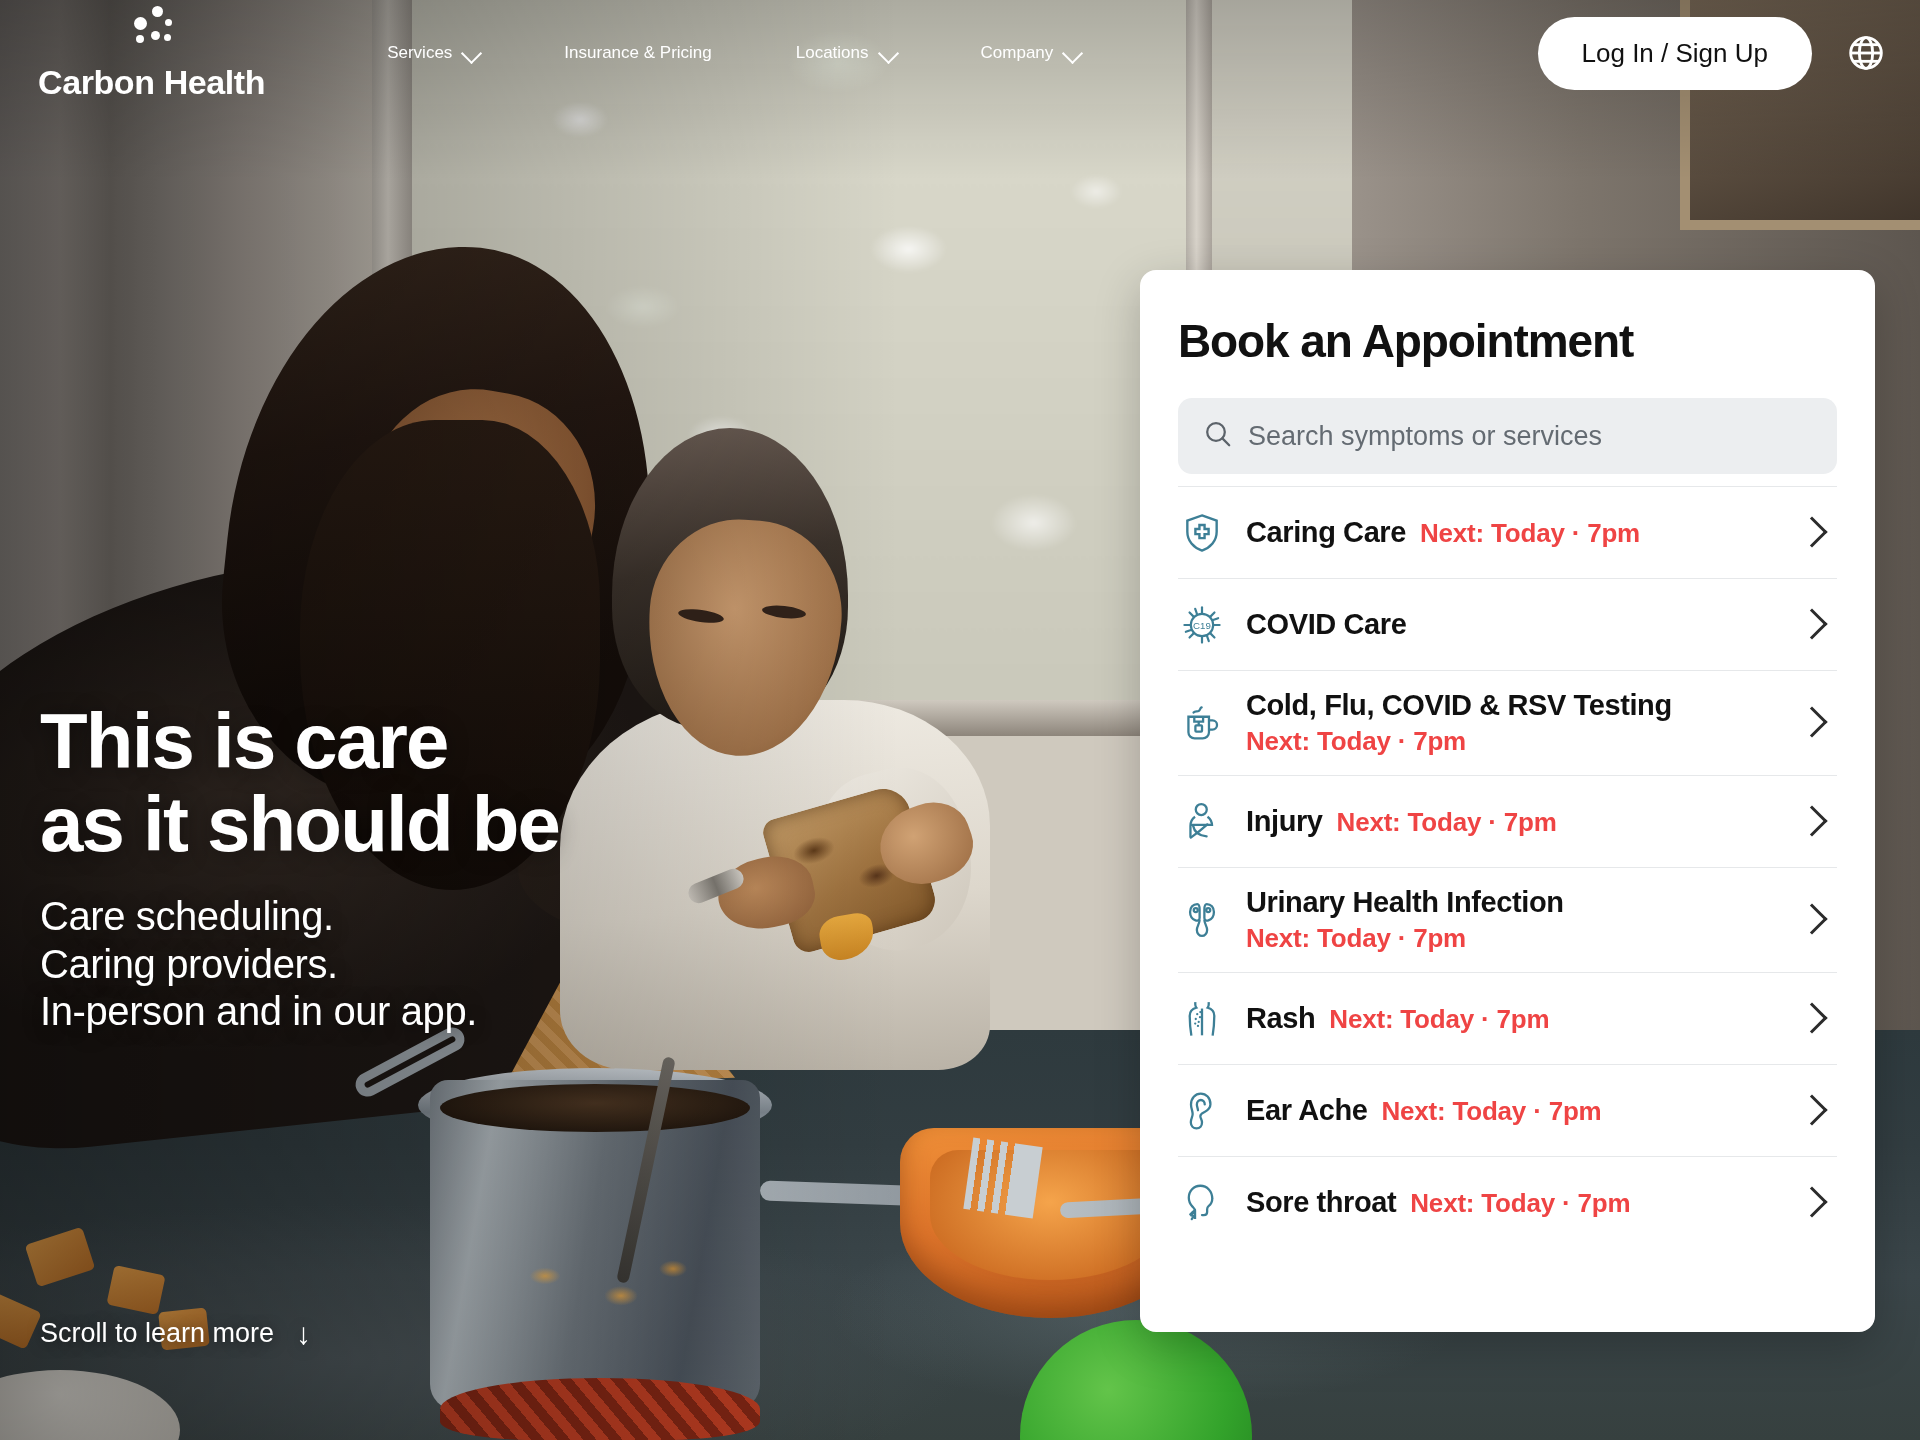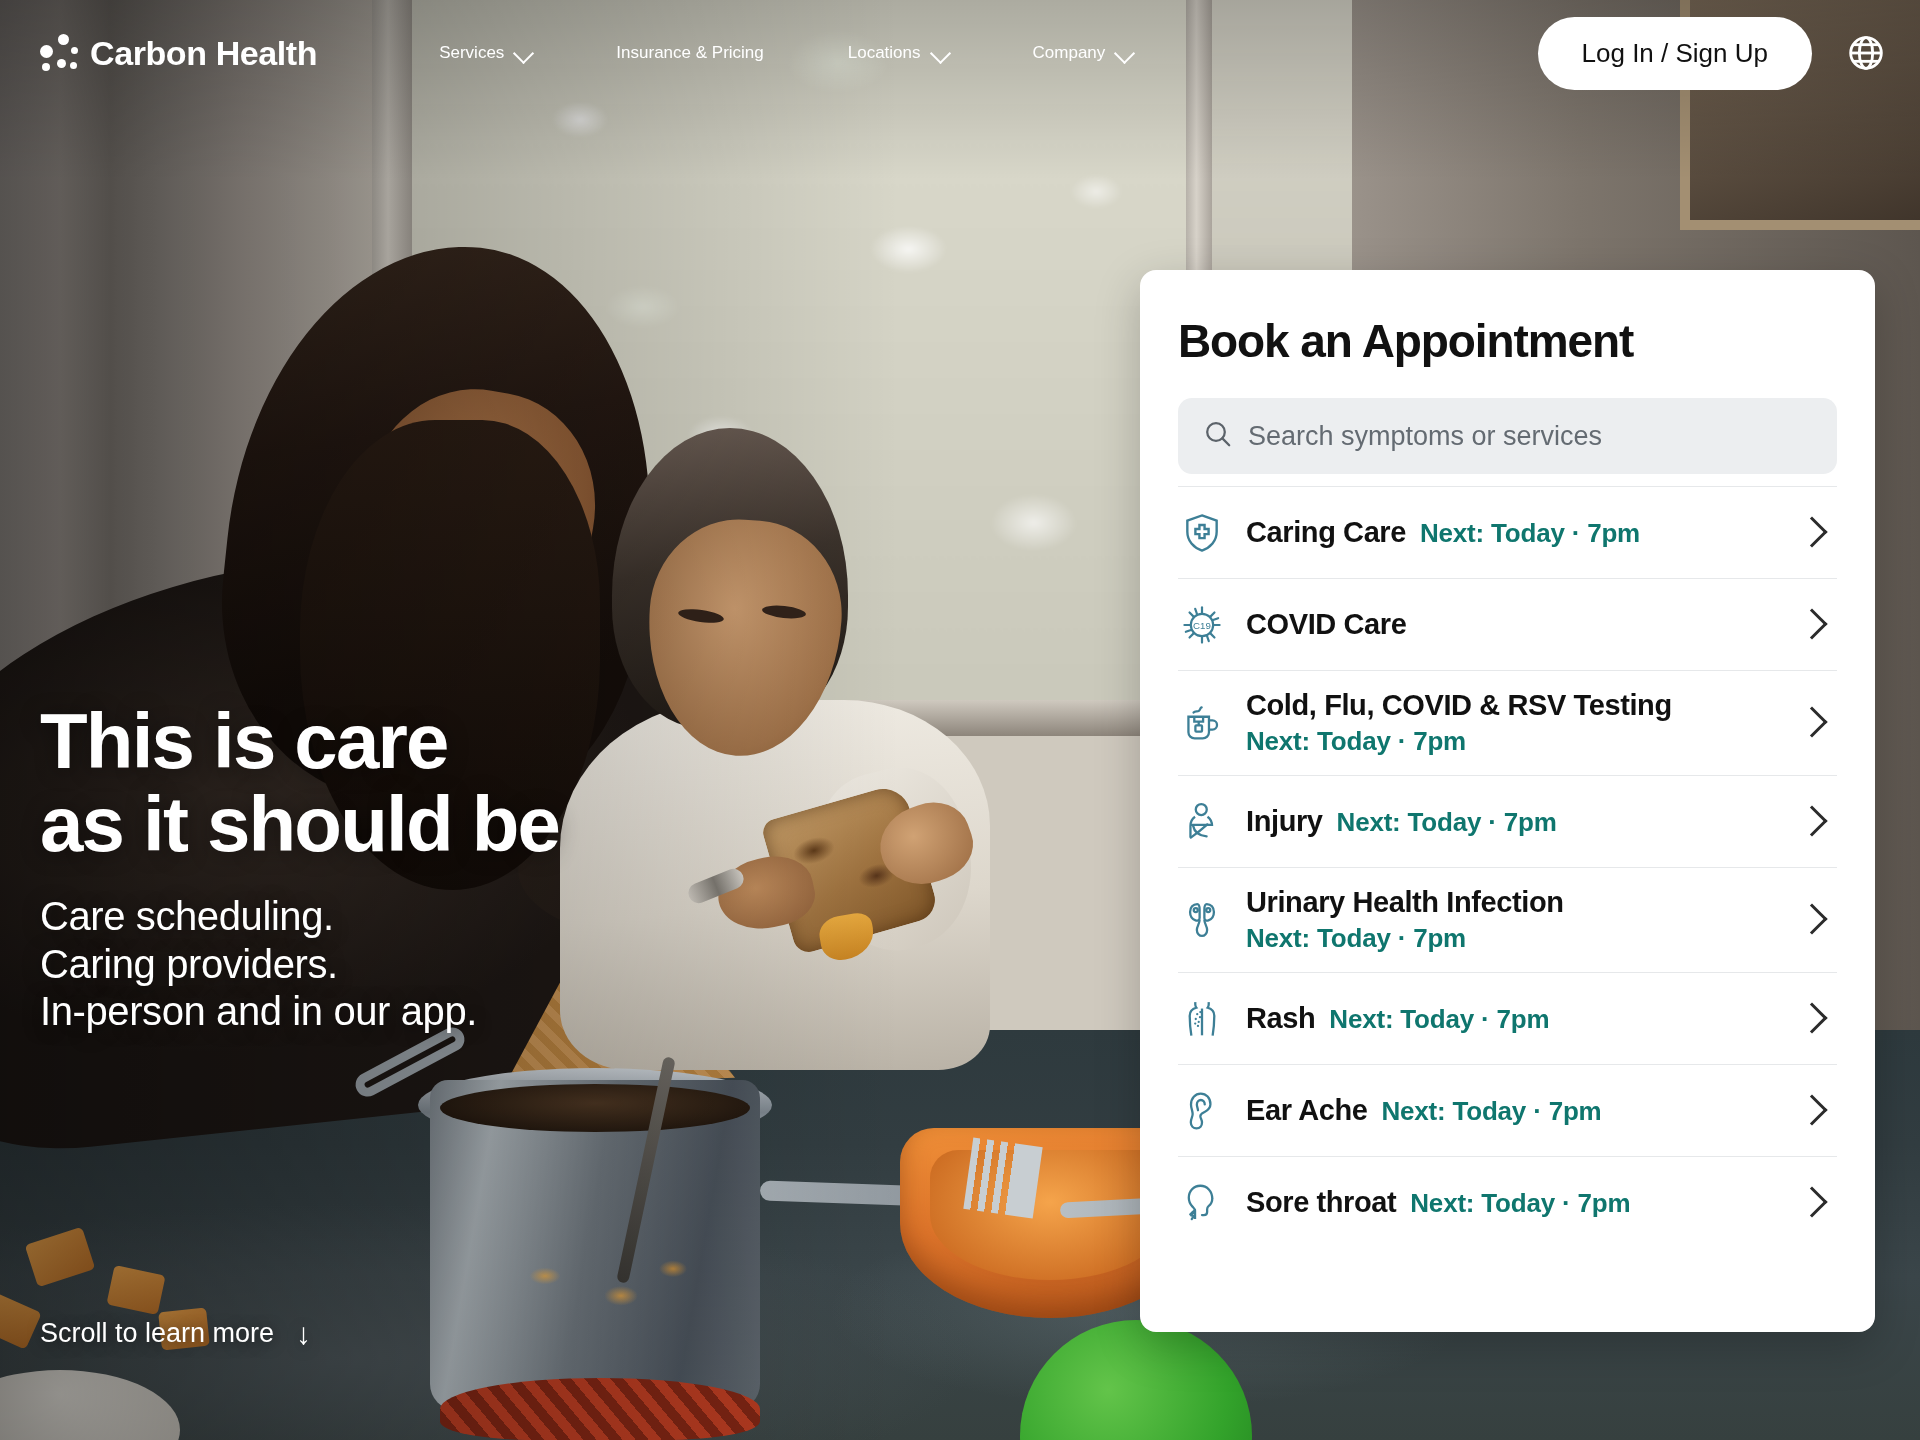--- a/index.html
+++ b/index.html
@@ -270,21 +270,21 @@
       linear-gradient(90deg, rgba(0,0,0,.40) 0px, rgba(0,0,0,.16) 520px, rgba(0,0,0,0) 900px),
       linear-gradient(180deg, rgba(0,0,0,.22) 0px, rgba(0,0,0,0) 180px);
     pointer-events:none;
   }
 
   
   #navbar {
     position:absolute; left:0; top:0; width:1920px; height:106px;
     display:flex; align-items:center; z-index:40;
   }
-  #brand { display:flex; align-items:center; gap:12px; margin-left:38px; }
+  #brand { display:flex; align-items:center; gap:18px; margin-left:38px;flex-direction:column; }
   #logo-mark { position:relative; width:40px; height:40px; flex:none; }
   #logo-mark i { position:absolute; background:#fff; border-radius:50%; display:block; }
   .d1 { left:2px;  top:12px; width:13px; height:13px; }
   .d2 { left:20px; top:1px;  width:11px; height:11px; }
   .d3 { left:33px; top:14px; width:7px;  height:7px; }
   .d4 { left:4px;  top:30px; width:8px;  height:8px; }
   .d5 { left:19px; top:26px; width:9px;  height:9px; }
   .d6 { left:32px; top:29px; width:7px;  height:7px; }
   #brand-name {
     color:#fff; font-size:34px; font-weight:600; letter-spacing:-.4px;
@@ -361,21 +361,21 @@
     display:flex; align-items:center; gap:22px;
     border-top:1px solid #e6e8ea;
     padding:18px 6px 18px 2px;
     min-height:92px; cursor:pointer;
   }
   .svc-row:first-of-type { border-top:none; }
   .svc-ico { width:44px; height:44px; flex:none; color:#3d7f96;text-align:right; }
   .svc-ico svg { display:block; width:44px; height:44px; }
   .svc-text { flex:1; display:flex; flex-wrap:wrap; align-items:baseline; gap:0 14px; }
   .svc-name { font-size:29px; font-weight:700; color:#111; letter-spacing:-.4px; }
-  .svc-next { font-size:26px; font-weight:700; color:#0f766e; letter-spacing:-.2px; }
+  .svc-next { font-size:26px; font-weight:700; color:#ef4444; letter-spacing:-.2px; }
   .svc-text.stacked { flex-direction:column; align-items:flex-start; gap:4px; }
   .svc-arrow { width:30px; height:30px; flex:none; position:relative; margin-right:6px; }
   .svc-arrow::before {
     content:""; position:absolute; left:6px; top:3px;
     width:19px; height:19px;
     border-right:3.6px solid #2b2b2b; border-top:3.6px solid #2b2b2b;
     transform:rotate(45deg);
   }
 </style>
 </head>

